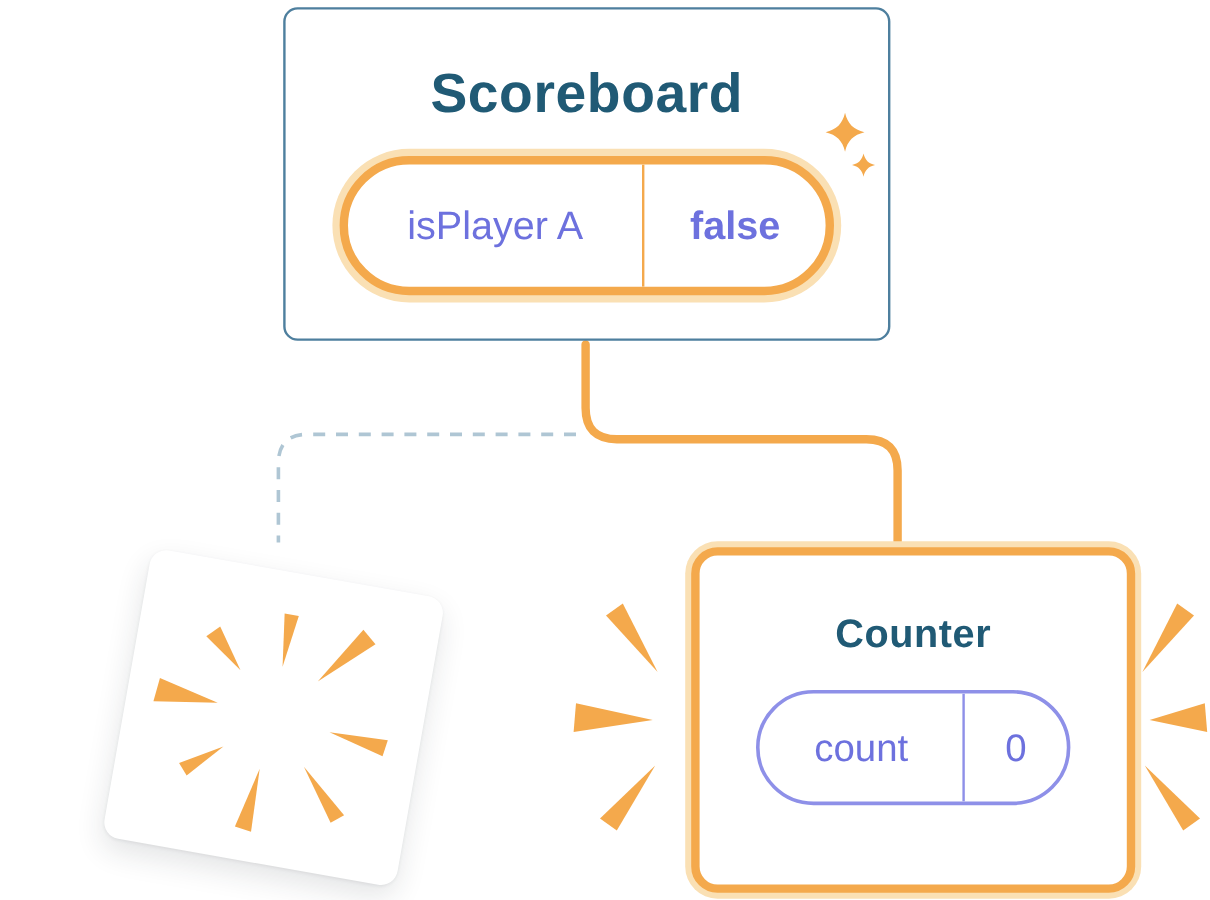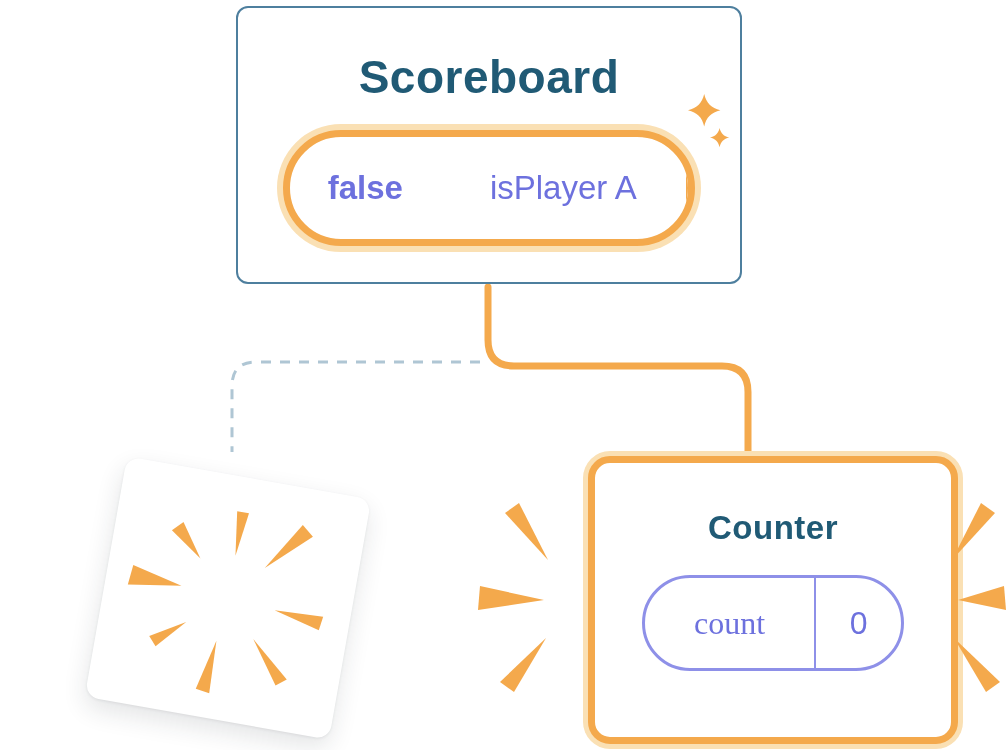--- a/index.html
+++ b/index.html
@@ -67,21 +67,21 @@
     flex: 1.63;
     border-right: 2px solid #F4A94C;
   }
   .prop-pill .seg-value {
     flex: 1;
     font-weight: 700;
   }
 
   
   .counter-card {
-    left: 588px; top: 456px;
+    left: 576px; top: 456px;
     width: 370px; height: 288px;
     border: 7px solid #F4A94C;
     box-shadow: 0 0 0 5px #FAE0B4;
     border-radius: 22px;
   }
   .counter-title {
     margin-top: 46px;
     text-align: center;
     font-size: 33px;
     font-weight: 600;
@@ -101,21 +101,20 @@
   .state-pill .seg {
     display: flex;
     align-items: center;
     justify-content: center;
     font-size: 32px;
     color: #6D71DE;
   }
   .state-pill .seg-name {
     flex: 2;
     border-right: 2px solid #8E90E8;
-    font-family: Liberation Serif, serif;
   }
   .state-pill .seg-value {
     flex: 1;
   }
 
   
   .poof-card {
     left: 104px; top: 476px;
     width: 248px; height: 244px;
     border-radius: 14px;
@@ -130,22 +129,22 @@
 <div id="canvas">
 
   <svg id="connectors" class="layer" width="1008" height="750" viewBox="0 0 1008 750">
     <path d="M 480 362 H 256 Q 232 362 232 386 V 452" fill="none" stroke="#AFC6D4" stroke-width="3" stroke-dasharray="10 9"></path>
     <path d="M 488 287 V 340 Q 488 366 514 366 H 722 Q 748 366 748 392 V 452" fill="none" stroke="#F4A94C" stroke-width="7" stroke-linecap="round"></path>
   </svg>
 
   <div class="card scoreboard-card">
     <div class="sb-title">Scoreboard</div>
     <div class="prop-pill">
+      <div class="seg seg-name">isPlayer A</div>
       <div class="seg seg-value">false</div>
-      <div class="seg seg-name">isPlayer A</div>
     </div>
   </div>
 
   <div class="card counter-card">
     <div class="counter-title">Counter</div>
     <div class="state-pill">
       <div class="seg seg-name">count</div>
       <div class="seg seg-value">0</div>
     </div>
   </div>

